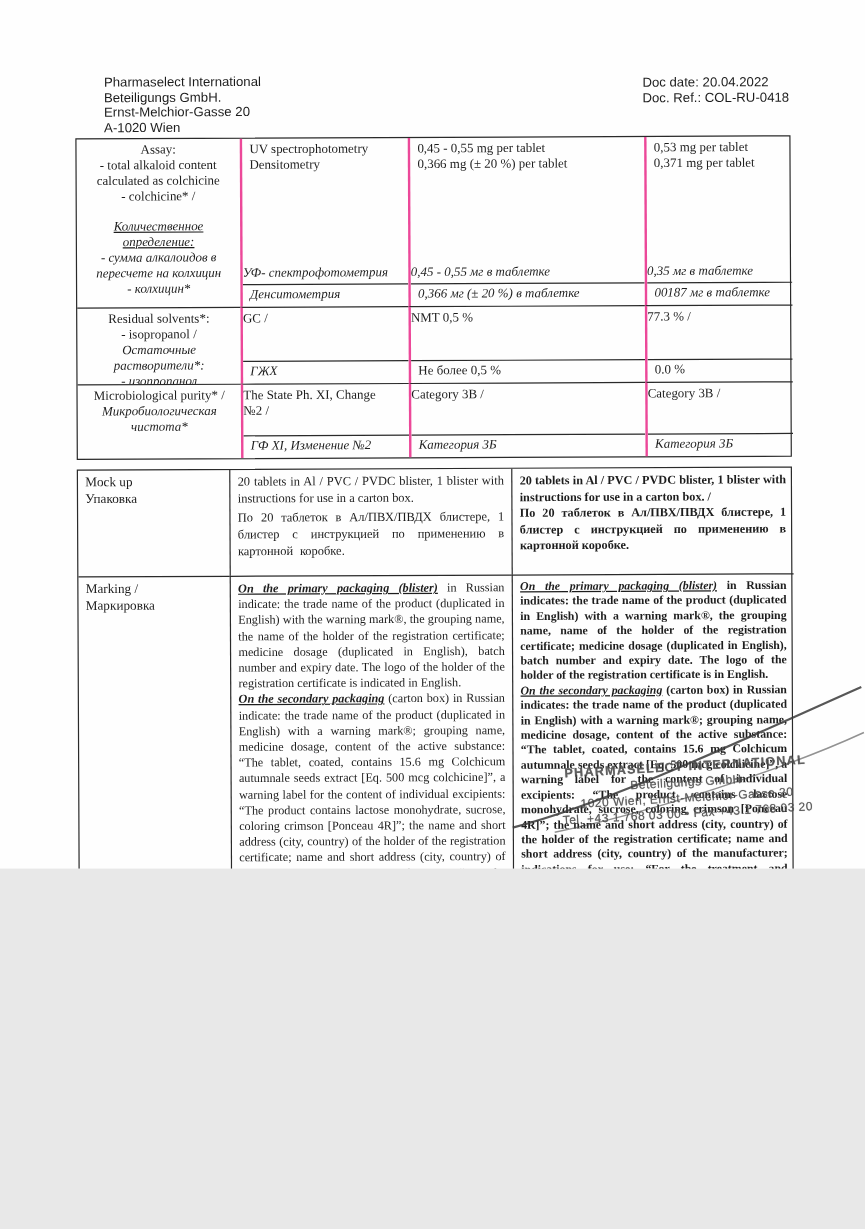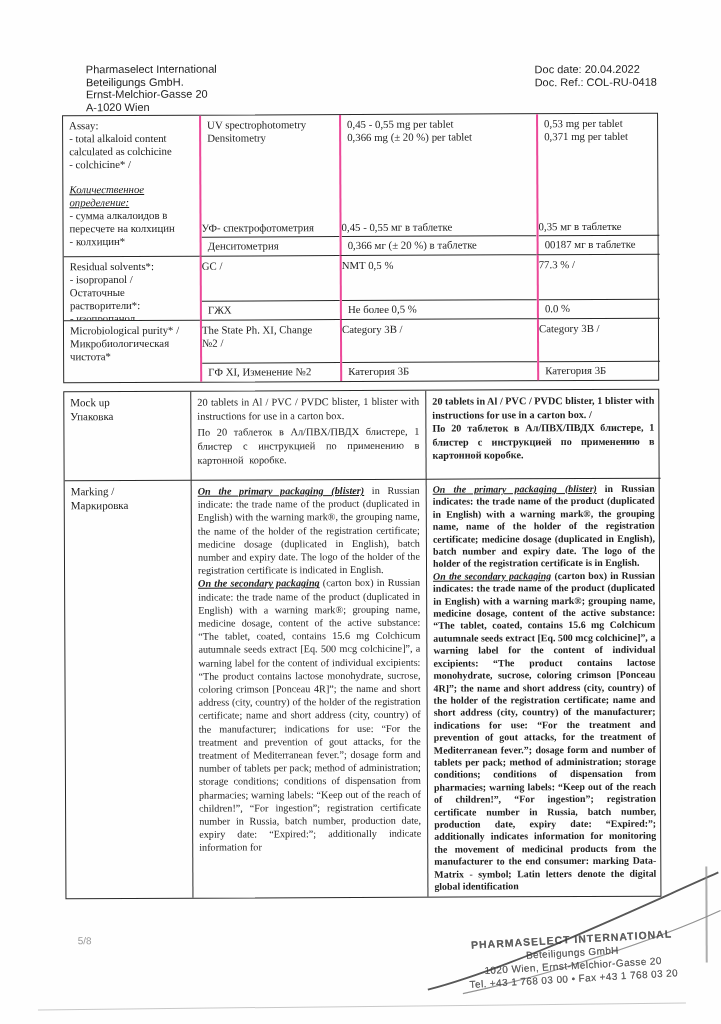--- a/index.html
+++ b/index.html
@@ -1,17 +1,17 @@
 <!DOCTYPE html>
 <html><head>
 <meta charset="utf-8">
 <style>
   html,body{margin:0;padding:0;background:#e8e8e8;}
   .page{
-    position:relative;width:721px;height:1024px;background:#fefefe;
+    position:relative;width:721px;height:724px;background:#fefefe;
     margin:0 auto;overflow:hidden;color:#222;
     font-family:"Liberation Serif",serif;
   }
   .scan{position:absolute;inset:0;transform:rotate(-0.25deg);transform-origin:50% 55%;}
   .pre{white-space:pre-line;}
   
   .hdr-company{
     position:absolute;left:88px;top:62px;
     font-family:"Liberation Sans",sans-serif;font-size:11px;line-height:12.5px;color:#1c1c1c;
   }
@@ -26,22 +26,22 @@
     grid-template-rows:140px 64px 62px;
     border:1.6px solid #2a2a2a;box-sizing:border-box;
     font-size:10.8px;line-height:13px;color:#1d1d1d;
   }
   .t1 .cell{
     border-left:2px solid #ec4899;border-top:1px solid #2a2a2a;
     padding:3px 6px;box-sizing:border-box;overflow:hidden;
     display:flex;flex-direction:column;
   }
   .t1 .cell:nth-child(-n+4){border-top:none;}
-  .t1 .cell:nth-child(4n+1){border-left:none;}
-  .ru{}
+  .t1 .cell:nth-child(4n+1){border-left:none;text-align:center;}
+  .ru{font-style:italic;}
   .ru-u{font-style:italic;text-decoration:underline;}
   .ruled{border-bottom:1px solid #2a2a2a;margin:0 -6px 2px;padding:0 0 2px;}
   .fill{flex:1;}
   .sp{flex:1;}
   .gap12{height:12px;}
   
   .t2{
     position:absolute;left:64px;top:390px;width:596px;
     display:grid;grid-template-columns:126px 235px 235px;
     border:1.6px solid #2a2a2a;box-sizing:border-box;

